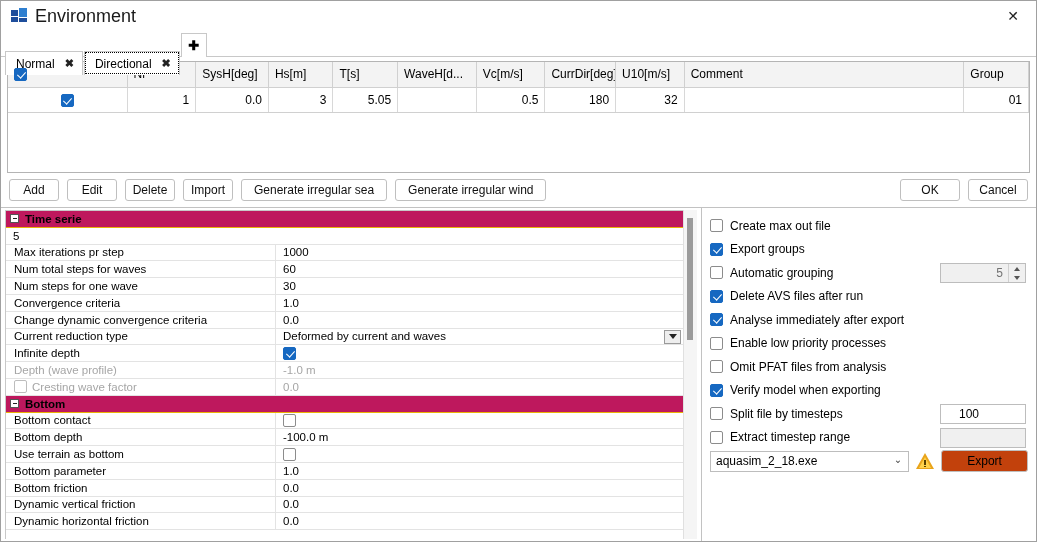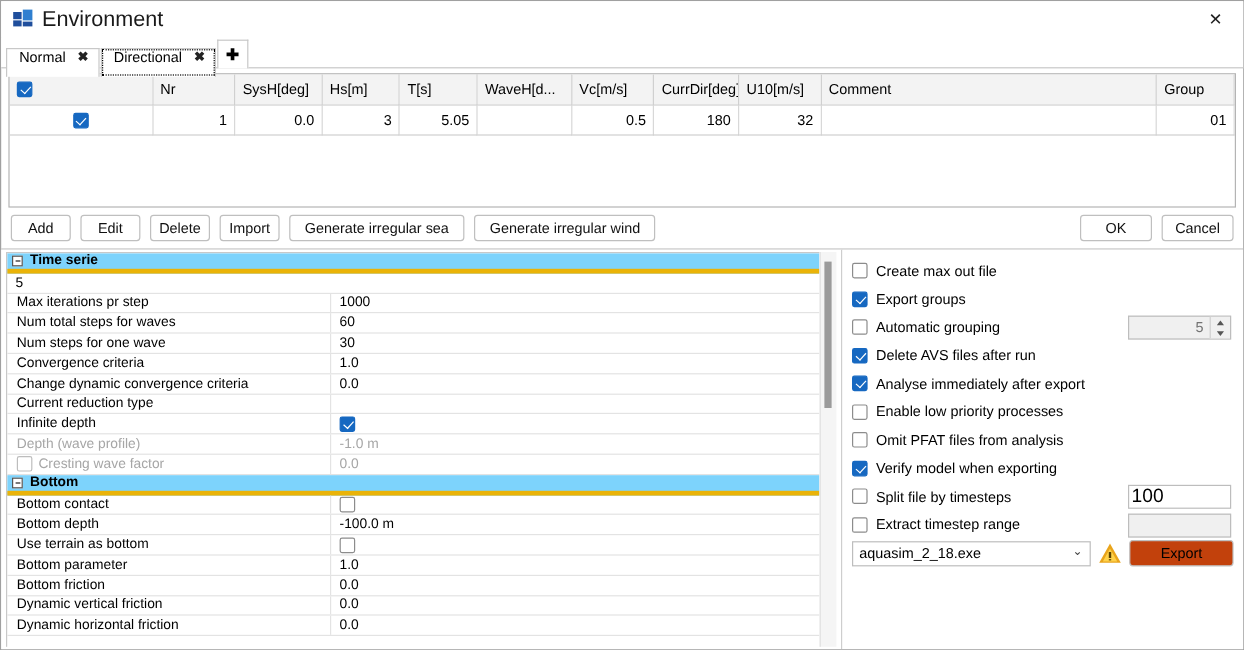--- a/index.html
+++ b/index.html
@@ -49,30 +49,30 @@
   .tabbar {
     height: 26px; min-height: 26px;
     display: flex; align-items: flex-end;
     padding-left: 4px;
     border-bottom: 1px solid #c8c8c8;
     background: #ffffff;
     box-sizing: border-box;
   }
   .tab {
     height: 24px;
-    display: flex; align-items: flex-start;
+    display: flex; align-items: center;
     padding: 0 8px 0 10px;
     border: 1px solid #c8c8c8;
     border-bottom: none;
     background: #ffffff;
     margin-right: 1px;
     box-sizing: border-box;
     font-size: 12px;
     position: relative;
-    top: 8px;
+    top: 19px;
   }
   .tab.selected {
     outline: 1px dotted #000;
     outline-offset: -2px;
   }
   .tab .tab-x {
     margin-left: 10px;
     font-size: 11px;
     font-weight: bold;
     color: #222;
@@ -205,22 +205,22 @@
   .prow {
     display: flex;
     height: 16.8px;
     border-bottom: 1px solid #e3e3e3;
     box-sizing: border-box;
     align-items: center;
     font-size: 11.5px;
   }
   .prow.group {
     font-weight: bold;
-    background: #7dd3fc;
-    border-bottom: 4px solid #eab308;
+    background: #be185d;
+    border-bottom: 1px solid #eab308;
   }
   .pname {
     width: 270px; min-width: 270px;
     padding-left: 8px;
     box-sizing: border-box;
     border-right: 1px solid #e3e3e3;
     overflow: hidden; white-space: nowrap;
     display: flex; align-items: center;
     height: 100%;
   }
@@ -324,22 +324,22 @@
     border-left: 3px solid transparent; border-right: 3px solid transparent;
     border-top: 4px solid #555;
   }
   .txtbox {
     position: absolute; right: 2px; top: 2px;
     width: 86px; height: 20px;
     border: 1px solid #bdbdbd;
     background: #ffffff;
     box-sizing: border-box;
     display: flex; align-items: center;
-    padding-left: 2px;
-    font-size: 16px;
+    padding-left: 18px;
+    font-size: 12px;
   }
   .txtbox.empty { background: #f0f0f0; }
   .exportrow {
     position: absolute;
     left: 8px; right: 8px;
     top: 242px;
     display: flex; align-items: center;
   }
   .combo {
     width: 202px; height: 21px;
@@ -516,20 +516,24 @@
         <div class="prow">
           <div class="pname">Convergence criteria</div>
           <div class="pval">1.0</div>
         </div>
         <div class="prow">
           <div class="pname">Change dynamic convergence criteria</div>
           <div class="pval">0.0</div>
         </div>
         <div class="prow">
           <div class="pname">Current reduction type</div>
+          <div class="pval">
+            <span>Deformed by current and waves</span>
+            <span class="dd-arrow"></span>
+          </div>
         </div>
         <div class="prow">
           <div class="pname">Infinite depth</div>
           <div class="pval">
             <span class="cb checked"></span>
           </div>
         </div>
         <div class="prow">
           <div class="pname disabled">Depth (wave profile)</div>
           <div class="pval disabled">-1.0 m</div>

